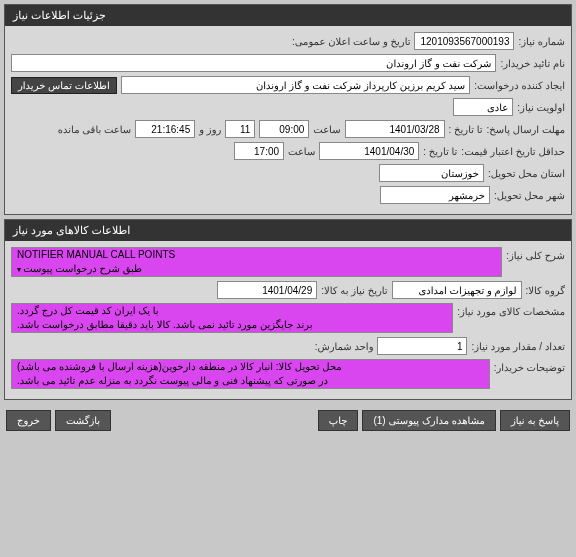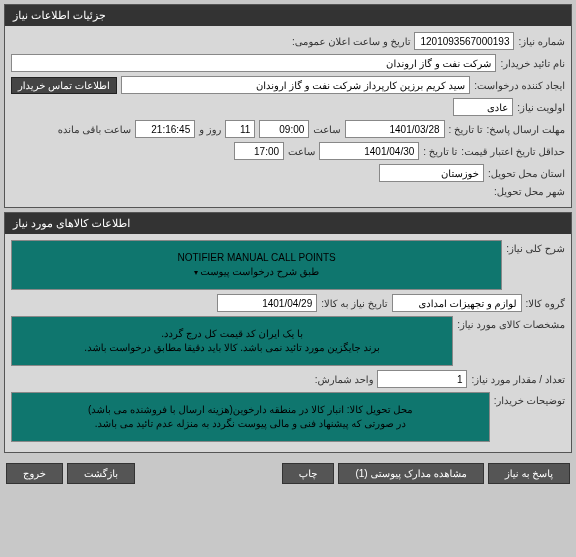--- a/index.html
+++ b/index.html
@@ -52,41 +52,41 @@
 .field.med { width: 100px; text-align: center; }
 .btn-gray {
   background: #444;
   color: #fff;
   border: 1px solid #222;
   padding: 2px 6px;
   font-size: 10px;
   cursor: pointer;
 }
 .textarea {
-  background: #0f766e;
+  background: #d946ef;
   border: 1px solid #888;
-  padding: 10px 5px;
+  padding: 0 5px;
   font-size: 10px;
   width: 100%;
   min-height: 30px;
-  text-align: center;
+  text-align: left;
   line-height: 1.4;
 }
 .footer {
   display: flex;
   justify-content: space-between;
   padding: 6px;
   gap: 6px;
 }
 .footer .left-group, .footer .right-group { display: flex; gap: 4px; }
 .btn {
   background: #555;
   color: #fff;
   border: 1px solid #333;
-  padding: 4px 16px;
+  padding: 4px 10px;
   font-size: 10px;
   cursor: pointer;
 }
 .select-arrow::after {
   content: " ▾";
   font-size: 8px;
 }
 </style>
 </head>
 <body>
@@ -137,20 +137,21 @@
       <span class="field small" style="width:50px">17:00</span>
     </div>
 
     <div class="row">
       <span class="label">استان محل تحویل:</span>
       <span class="field" style="width:105px">خوزستان</span>
     </div>
 
     <div class="row">
       <span class="label">شهر محل تحویل:</span>
+      <span class="field" style="width:110px">خرمشهر</span>
     </div>
 
   </div>
 </div>
 
 <div class="panel">
   <div class="panel-header">اطلاعات کالاهای مورد نیاز</div>
   <div class="panel-body">
 
     <div class="row" style="align-items:flex-start">

